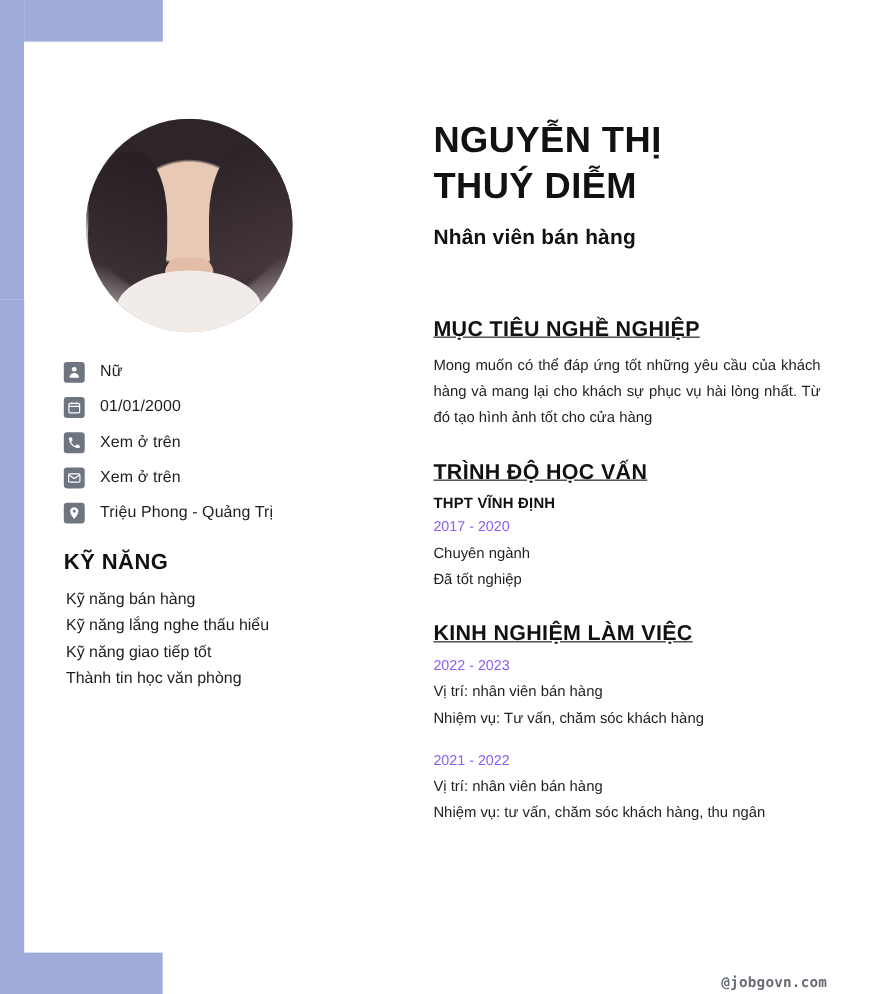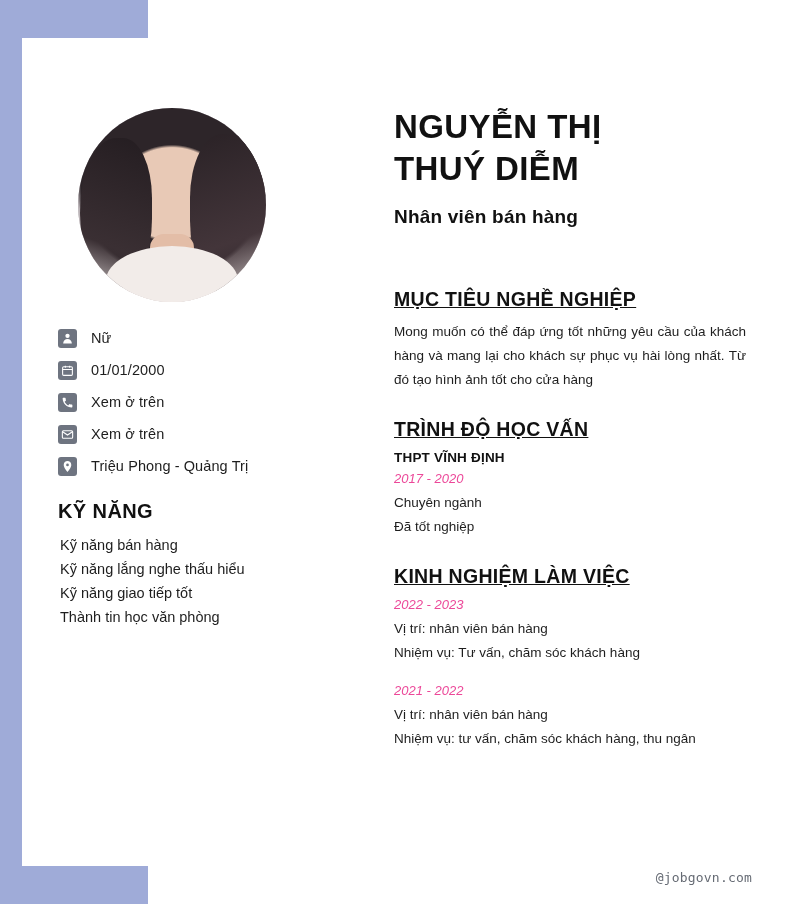--- a/index.html
+++ b/index.html
@@ -213,38 +213,38 @@
   .entry + .entry { margin-top: 18px; }
   .entry-org {
     font-size: 13.5px;
     font-weight: bold;
     color: #111;
     letter-spacing: .2px;
     margin-bottom: 6px;
   }
   .entry-date {
     font-size: 13px;
-    font-style: italic;
-    color: #ec4899;
+    color: #8b5cf6;
     margin-bottom: 5px;
   }
   .entry-line {
     font-size: 13.5px;
     line-height: 24px;
     color: #1e1e1e;
   }
 
   .watermark {
     position: absolute;
     right: 38px;
-    bottom: 19px;
+    bottom: 3px;
     font-family: "DejaVu Sans Mono", monospace;
     font-size: 13px;
     color: #666b74;
     letter-spacing: .2px;
+    font-weight: bold;
   }
 </style>
 </head>
 <body>
 
 <div class="bar-left-top"></div>
 <div class="bar-top"></div>
 <div class="bar-left-bottom"></div>
 <div class="sheet"></div>
 <div class="sheet-bottom-white"></div>

